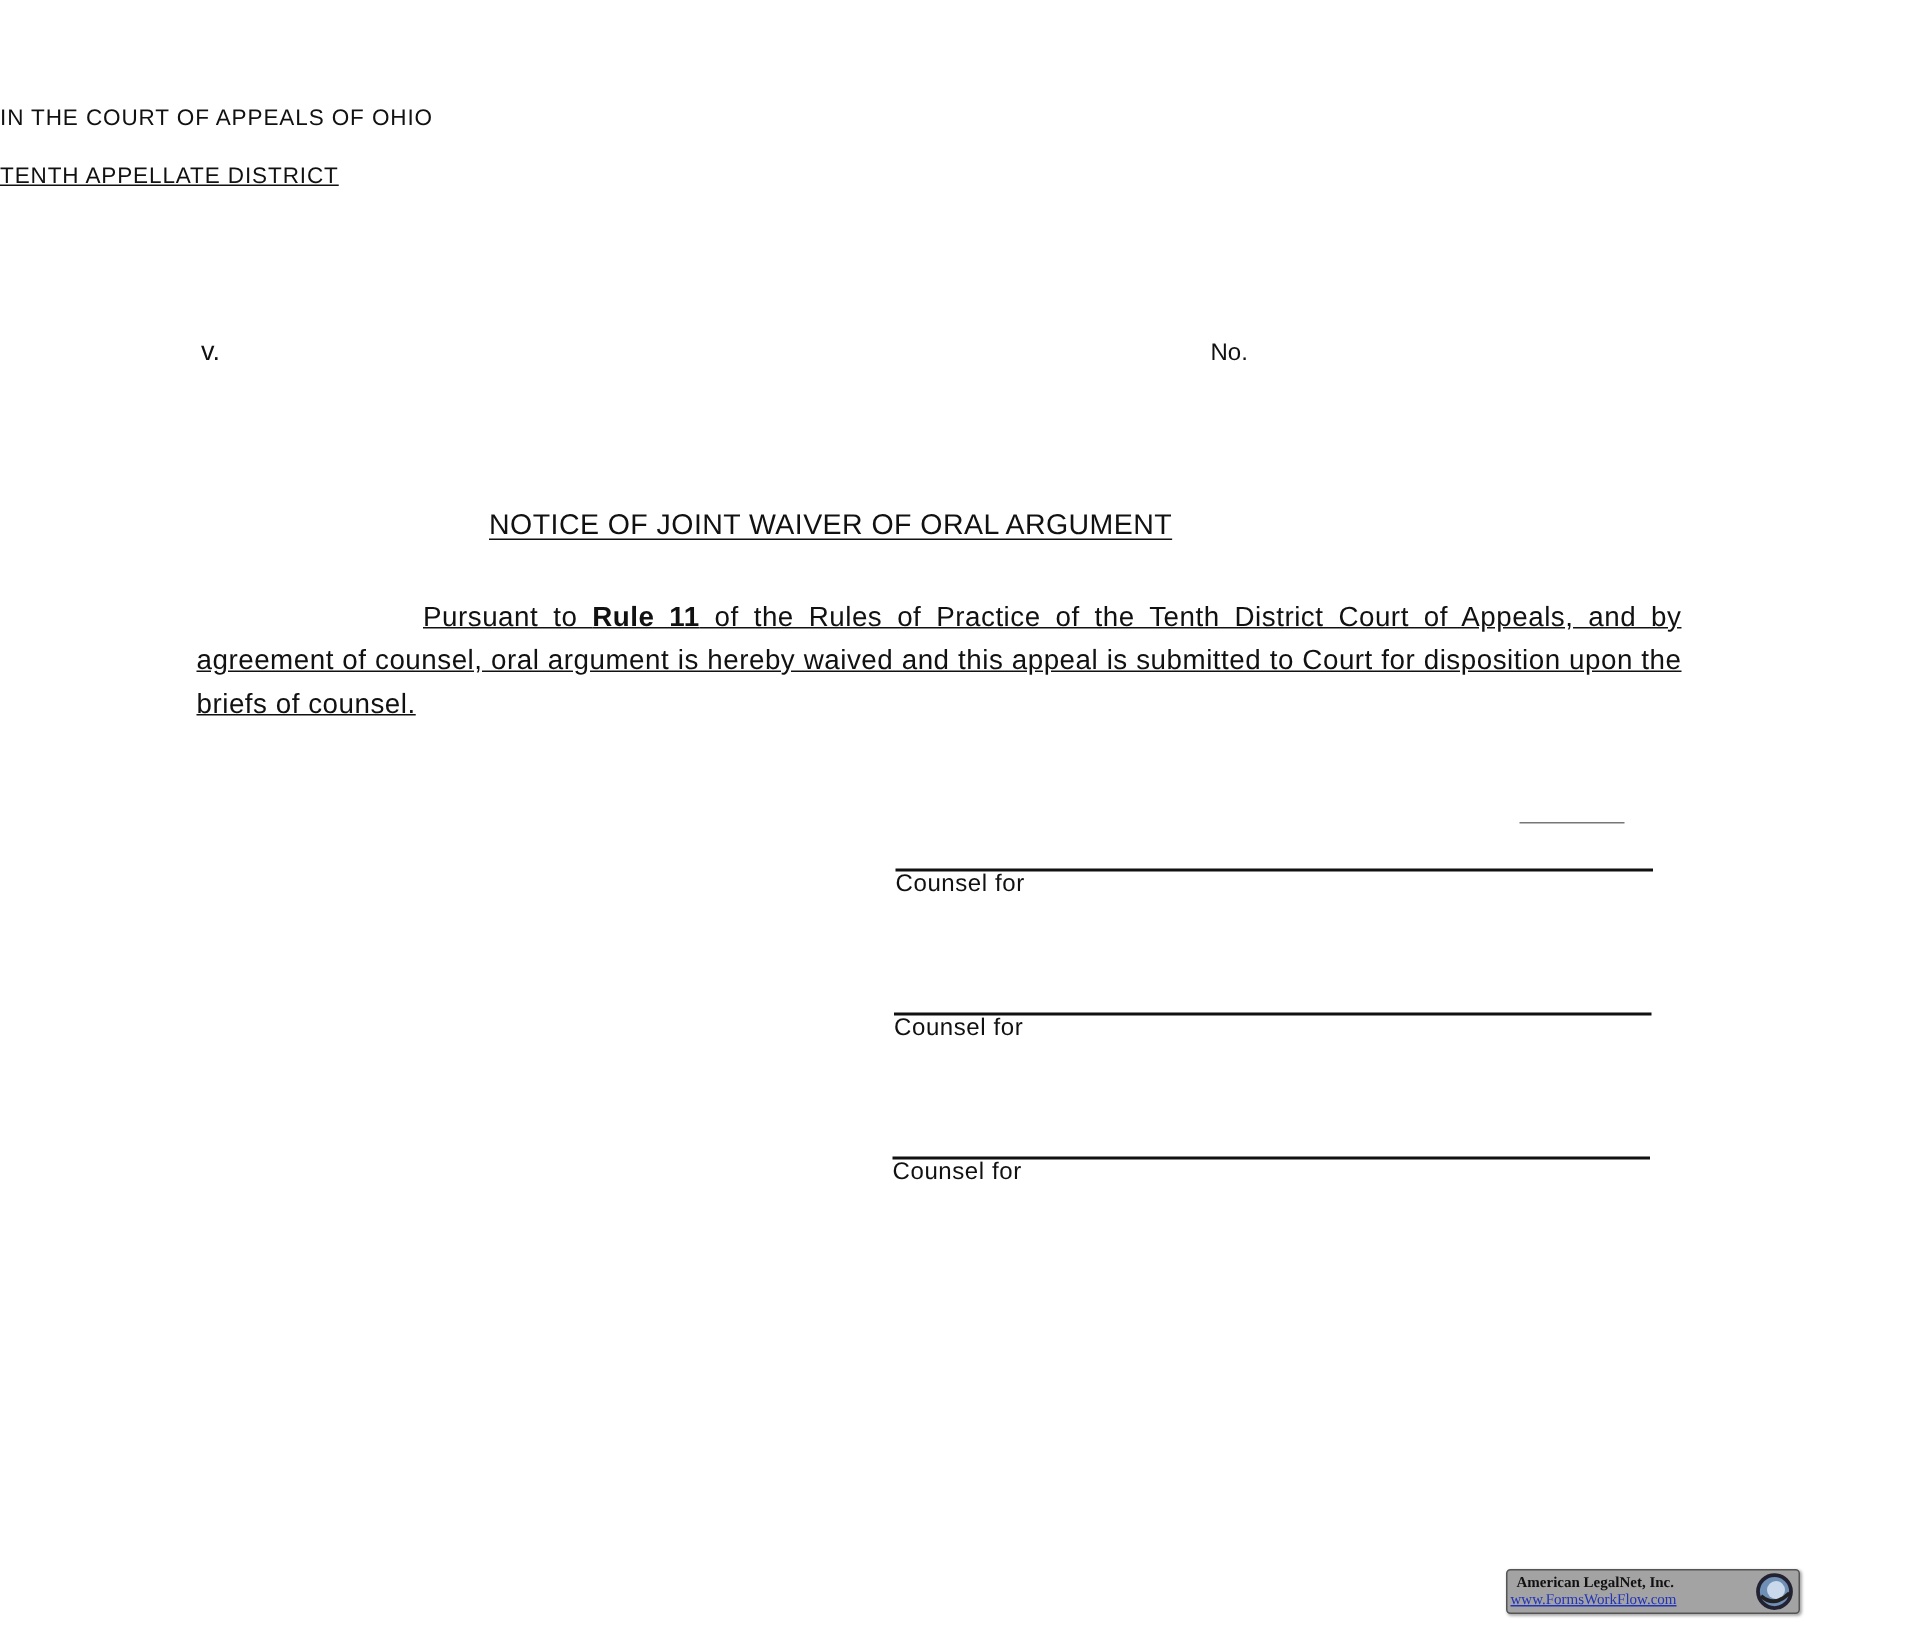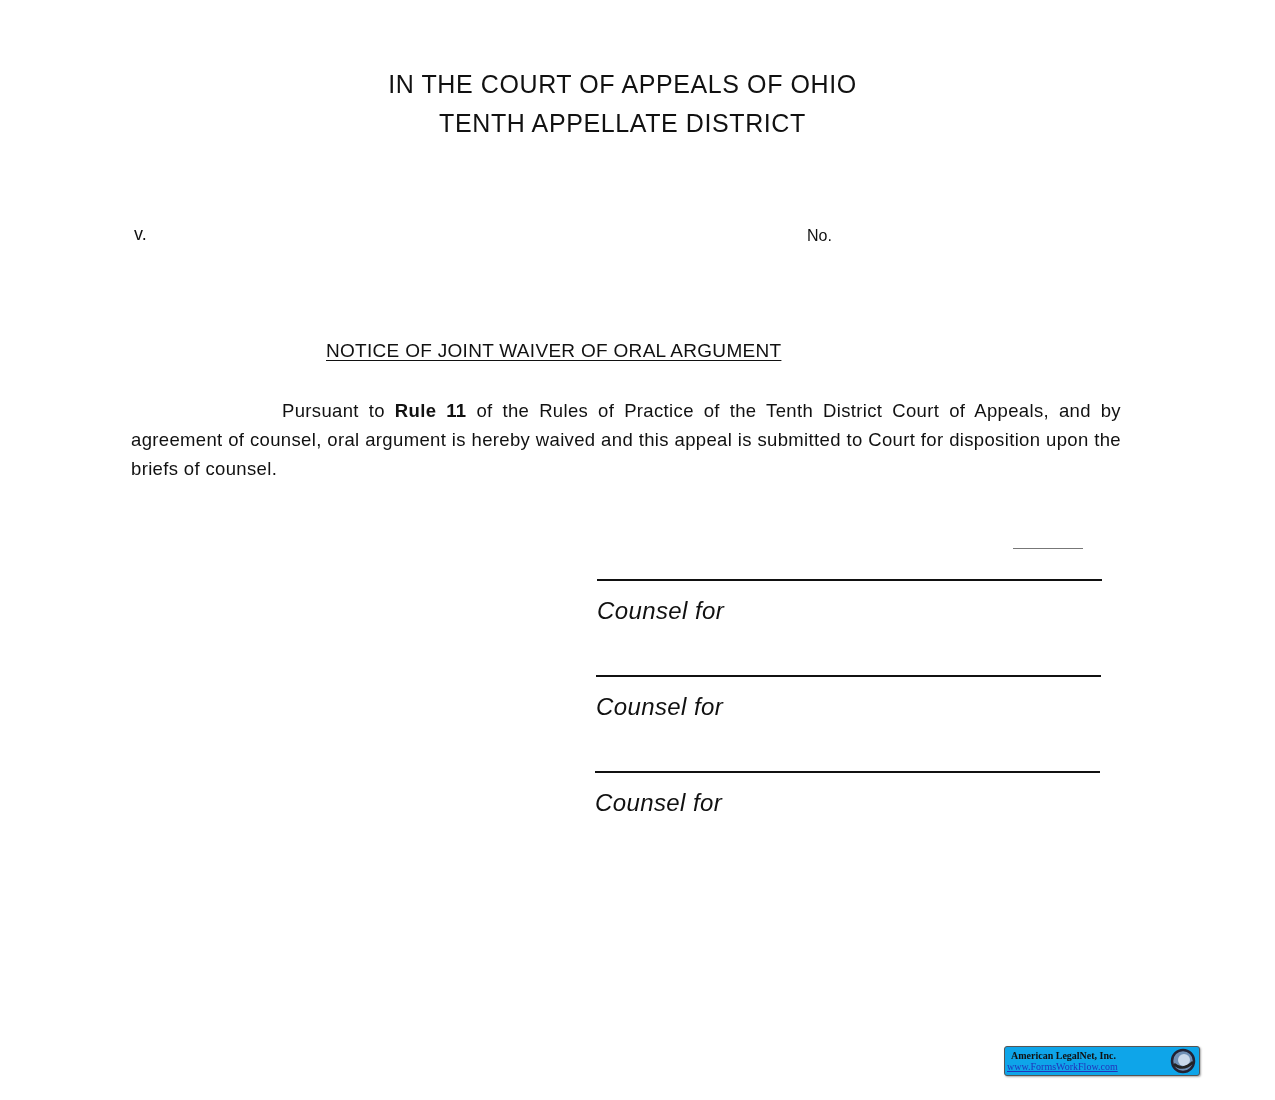--- a/index.html
+++ b/index.html
@@ -1,39 +1,39 @@
 <!DOCTYPE html>
 <html><head>
 <meta charset="utf-8">
 <style>
   html, body { margin: 0; padding: 0; background: #ffffff; }
   body { width: 1275px; height: 1100px; position: relative; overflow: hidden;
          font-family: "Liberation Sans", sans-serif; color: #111; }
   .abs { position: absolute; }
-  .court-line { left: 0; width: 1245px; text-align: center; font-size: 25px; letter-spacing: 0.6px; }
+  .court-line { left: 0; width: 1245px; text-align: left; font-size: 15px; letter-spacing: 0.6px; }
   .caption-v { left: 134px; top: 224px; font-size: 18px; }
   .caption-no { left: 807px; top: 227px; font-size: 16px; }
   .title { left: 326px; top: 340px; font-size: 19px; text-decoration: underline; text-underline-offset: 3px; letter-spacing: 0.3px; }
-  .body-text { left: 131px; top: 396px; width: 990px; font-size: 18.5px; line-height: 29px; letter-spacing: 0.35px; text-align: justify; }
+  .body-text { left: 131px; top: 396px; width: 990px; font-size: 18.5px; line-height: 29px; letter-spacing: 0.35px; text-align: justify; text-decoration: underline; }
   .body-text .indent { display: inline-block; width: 151px; }
   .body-text b { font-weight: bold; }
   .sig { width: 505px; }
   .sig .line { height: 0; border-top: 2px solid #111; }
-  .sig .label { font-size: 24px; margin-top: 16px; letter-spacing: 0.4px; font-style: italic; }
+  .sig .label { font-size: 16px; margin-top: 0px; letter-spacing: 0.4px; }
   .stub-line { left: 1013px; top: 548px; width: 70px; border-top: 1px solid #777; }
-  .logo { left: 1004px; top: 1046px; width: 194px; height: 28px; border: 1px solid #555; border-radius: 3px; background: #0ea5e9; box-shadow: 1px 1px 2px #aaa; }
+  .logo { left: 1004px; top: 1046px; width: 194px; height: 28px; border: 1px solid #555; border-radius: 3px; background: #a3a3a3; box-shadow: 1px 1px 2px #aaa; }
   .logo .name { position: absolute; left: 6px; top: 3px; font-family: "Liberation Serif", serif; font-weight: bold; font-size: 10px; color: #111; }
   .logo .url { position: absolute; left: 2px; top: 14px; font-family: "Liberation Serif", serif; font-size: 10px; color: #2233bb; text-decoration: underline; }
   .logo .globe { position: absolute; right: 3px; top: 1px; width: 26px; height: 26px; }
 </style>
 </head>
 <body>
 
 <div class="abs court-line" style="top:70px;">IN THE COURT OF APPEALS OF OHIO</div>
-<div class="abs court-line" style="top:109px;">TENTH APPELLATE DISTRICT</div>
+<div class="abs court-line" style="top:109px;text-decoration:underline;">TENTH APPELLATE DISTRICT</div>
 
 <div class="abs caption-v">v.</div>
 <div class="abs caption-no">No.</div>
 
 <div class="abs title">NOTICE OF JOINT WAIVER OF ORAL ARGUMENT</div>
 
 <div class="abs body-text"><span class="indent"></span><span>Pursuant to </span><b>Rule 11</b><span> of the Rules of Practice of the Tenth District Court of Appeals, and by agreement of counsel, oral argument is hereby waived and this appeal is submitted to Court for disposition upon the briefs of counsel.</span></div>
 
 <div class="abs stub-line"></div>
 

